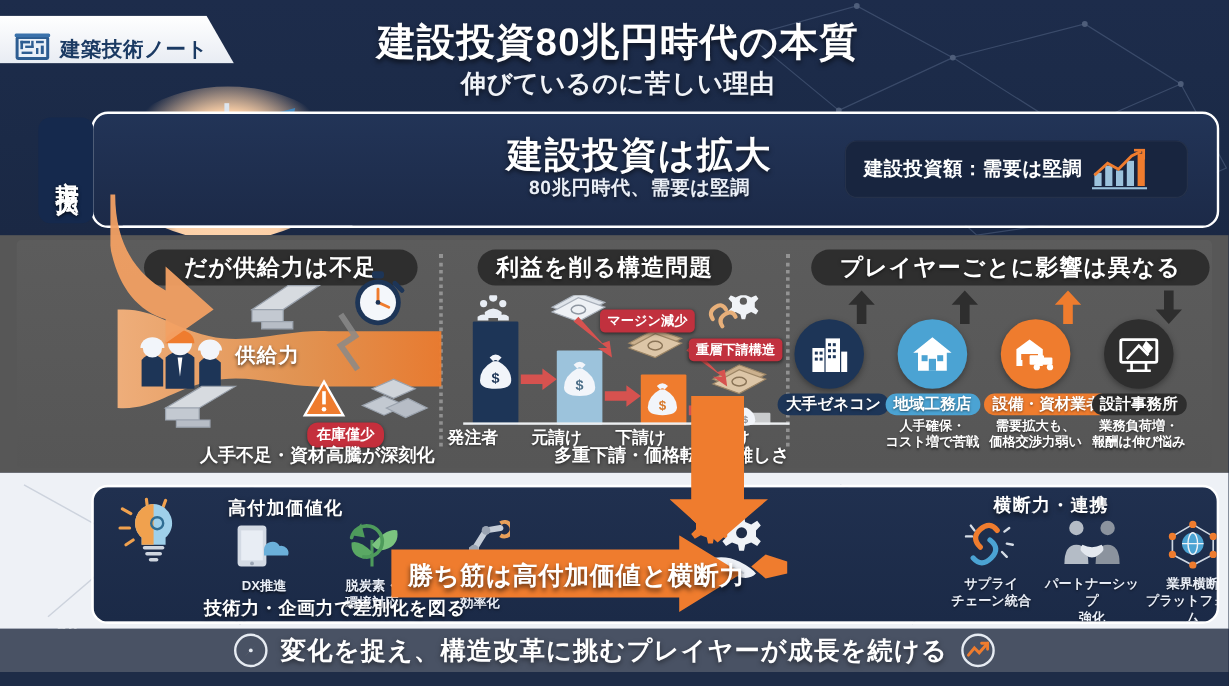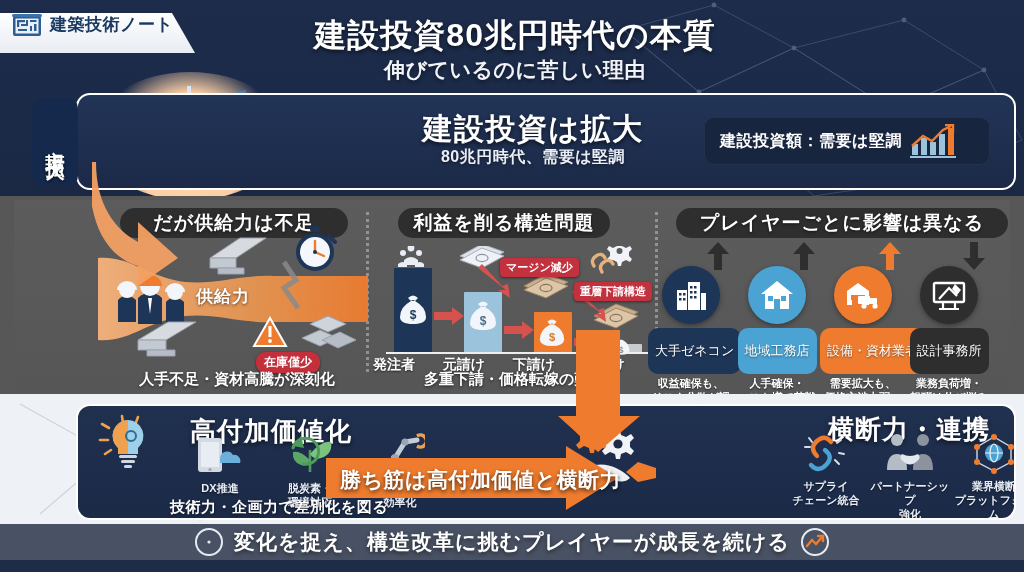--- a/index.html
+++ b/index.html
@@ -11,21 +11,21 @@
         background:#1e2c47;}
 
   
   .header{position:absolute;left:0;top:0;width:1024px;height:196px;
           background:linear-gradient(180deg,#1d2c4b 0%,#1b2a47 60%,#1a2844 100%);
           overflow:hidden;}
   .net{position:absolute;right:0;top:0;width:420px;height:196px;opacity:.35;}
   .logo-chip{position:absolute;left:0;top:13px;height:40px;width:195px;
       background:linear-gradient(180deg,#ffffff 0%,#e8ecf3 100%);
       clip-path:polygon(0 0,172px 0,195px 40px,0 40px);
-      display:flex;align-items:flex-start;padding-left:12px;gap:8px;
+      display:flex;align-items:flex-end;padding-left:12px;gap:8px;
       box-shadow:0 1px 3px rgba(0,0,0,.4);}
   .logo-mark{width:30px;height:26px;flex:0 0 auto;}
   .logo-text{font-size:17px;font-weight:700;color:#1b3a63;letter-spacing:.5px;
              white-space:nowrap;}
 
   .main-title{position:absolute;left:280px;top:14px;width:470px;text-align:center;
       font-size:32px;font-weight:800;color:#fff;letter-spacing:1px;
       text-shadow:0 2px 4px rgba(0,0,0,.6);white-space:nowrap;}
   .main-sub{position:absolute;left:280px;top:56px;width:470px;text-align:center;
       font-size:21px;font-weight:700;color:#f0f3f8;letter-spacing:.5px;
@@ -69,21 +69,21 @@
        background:#575757;}
   .mid-inner{position:absolute;left:14px;top:4px;width:996px;height:190px;
        background:linear-gradient(180deg,#5c5c5c 0%,#565656 100%);border-radius:4px;}
   .vdots{position:absolute;top:16px;width:0;height:160px;
       border-left:3px dotted rgba(255,255,255,.34);}
 
   .panel-head{position:absolute;height:30px;background:#2e2e2e;border-radius:15px;
       display:flex;align-items:center;justify-content:center;
       font-size:19px;font-weight:800;color:#fff;letter-spacing:1px;
       text-shadow:0 1px 3px rgba(0,0,0,.6);white-space:nowrap;}
-  .panel-cap{position:absolute;text-align:center;font-size:15px;font-weight:800;
+  .panel-cap{position:absolute;text-align:right;font-size:15px;font-weight:800;
       color:#fff;text-shadow:0 1px 3px rgba(0,0,0,.65);white-space:nowrap;font-family:Liberation Mono, monospace;}
   .supply-label{position:absolute;left:196px;top:285px;font-size:17px;font-weight:800;
       color:#fff;text-shadow:0 1px 3px rgba(0,0,0,.6);letter-spacing:1px;}
   .badge-red{position:absolute;background:#c42f3c;color:#fff;font-size:12px;
       font-weight:800;border-radius:9px;padding:2px 8px;white-space:nowrap;
       box-shadow:0 1px 3px rgba(0,0,0,.5);}
 
   
   .chart{position:absolute;left:386px;top:250px;width:272px;height:104px;}
   .bar{position:absolute;bottom:0;width:38px;border-radius:1px;}
@@ -91,33 +91,33 @@
       text-align:center;width:62px;text-shadow:0 1px 2px rgba(0,0,0,.6);}
   .tag-red{position:absolute;background:#c1313e;color:#fff;font-size:11px;
       font-weight:800;border-radius:4px;padding:2px 6px;white-space:nowrap;
       box-shadow:0 1px 3px rgba(0,0,0,.5);}
 
   
   .player{position:absolute;width:86px;text-align:center;}
   .pcircle{width:58px;height:58px;border-radius:50%;margin:0 auto;
       display:flex;align-items:center;justify-content:center;
       box-shadow:0 2px 5px rgba(0,0,0,.35);}
-  .pname{margin-top:4px;display:inline-block;font-size:13px;font-weight:400;
-      color:#fff;border-radius:10px;padding:14px 7px;white-space:nowrap;
+  .pname{margin-top:4px;display:inline-block;font-size:13px;font-weight:700;
+      color:#fff;border-radius:10px;padding:0 7px;white-space:nowrap;
       text-shadow:0 1px 2px rgba(0,0,0,.5);}
   .pdesc{margin-top:3px;font-size:11px;font-weight:700;color:#fff;line-height:1.25;
       text-shadow:0 1px 2px rgba(0,0,0,.6);}
 
   
   .bot{position:absolute;left:0;top:394px;width:1024px;height:130px;
        background:#eef1f6;overflow:hidden;}
   .bot-card{position:absolute;left:76px;top:404px;width:940px;height:116px;
       background:linear-gradient(180deg,#20304f 0%,#1b2a47 100%);
       border:2.5px solid #ffffff;border-radius:14px;overflow:hidden;}
-  .grp-title{position:absolute;font-size:26px;font-weight:800;color:#fff;
+  .grp-title{position:absolute;font-size:15px;font-weight:800;color:#fff;
       letter-spacing:1px;text-shadow:0 2px 4px rgba(0,0,0,.6);white-space:nowrap;}
   .mini{position:absolute;text-align:center;width:84px;}
   .mini-lab{margin-top:2px;font-size:11px;font-weight:700;color:#e9eef7;
       line-height:1.25;text-shadow:0 1px 2px rgba(0,0,0,.6);}
   .grp-foot{position:absolute;font-size:15px;font-weight:800;color:#fff;
       letter-spacing:.5px;text-shadow:0 1px 3px rgba(0,0,0,.6);white-space:nowrap;}
   .arrow-text{position:absolute;left:340px;top:466px;width:240px;text-align:right;
       font-size:21px;font-weight:800;color:#fff;letter-spacing:.5px;
       text-shadow:0 2px 4px rgba(0,0,0,.7);white-space:nowrap;}
 
@@ -443,21 +443,20 @@
         <rect x="16" y="8" width="2.5" height="2.5"></rect>
             <rect x="20" y="8" width="2.5" height="2.5"></rect>
         <rect x="16" y="13" width="2.5" height="2.5"></rect>
             <rect x="20" y="13" width="2.5" height="2.5"></rect>
         <rect x="16" y="18" width="2.5" height="2.5"></rect>
             <rect x="20" y="18" width="2.5" height="2.5"></rect>
           </g>
       </svg>
     </div>
     <div><span class="pname" style="background:#1d3557">大手ゼネコン</span></div>
-    <div class="pdesc">収益確保も、<br>リスク分散が課題</div>
   </div>
 
   <div class="player" style="left:734px;top:266px">
     <div class="pcircle" style="background:#4ba3d3">
       <svg width="36" height="34" viewBox="0 0 36 34">
         <path d="M18 3 L34 16 L30 16 L30 31 L6 31 L6 16 L2 16 Z" fill="#fff"></path>
         <rect x="15" y="21" width="6" height="10" fill="#4ba3d3"></rect>
         <rect x="9" y="18" width="5" height="5" fill="#4ba3d3"></rect>
           <rect x="22" y="18" width="5" height="5" fill="#4ba3d3"></rect>
       </svg>

